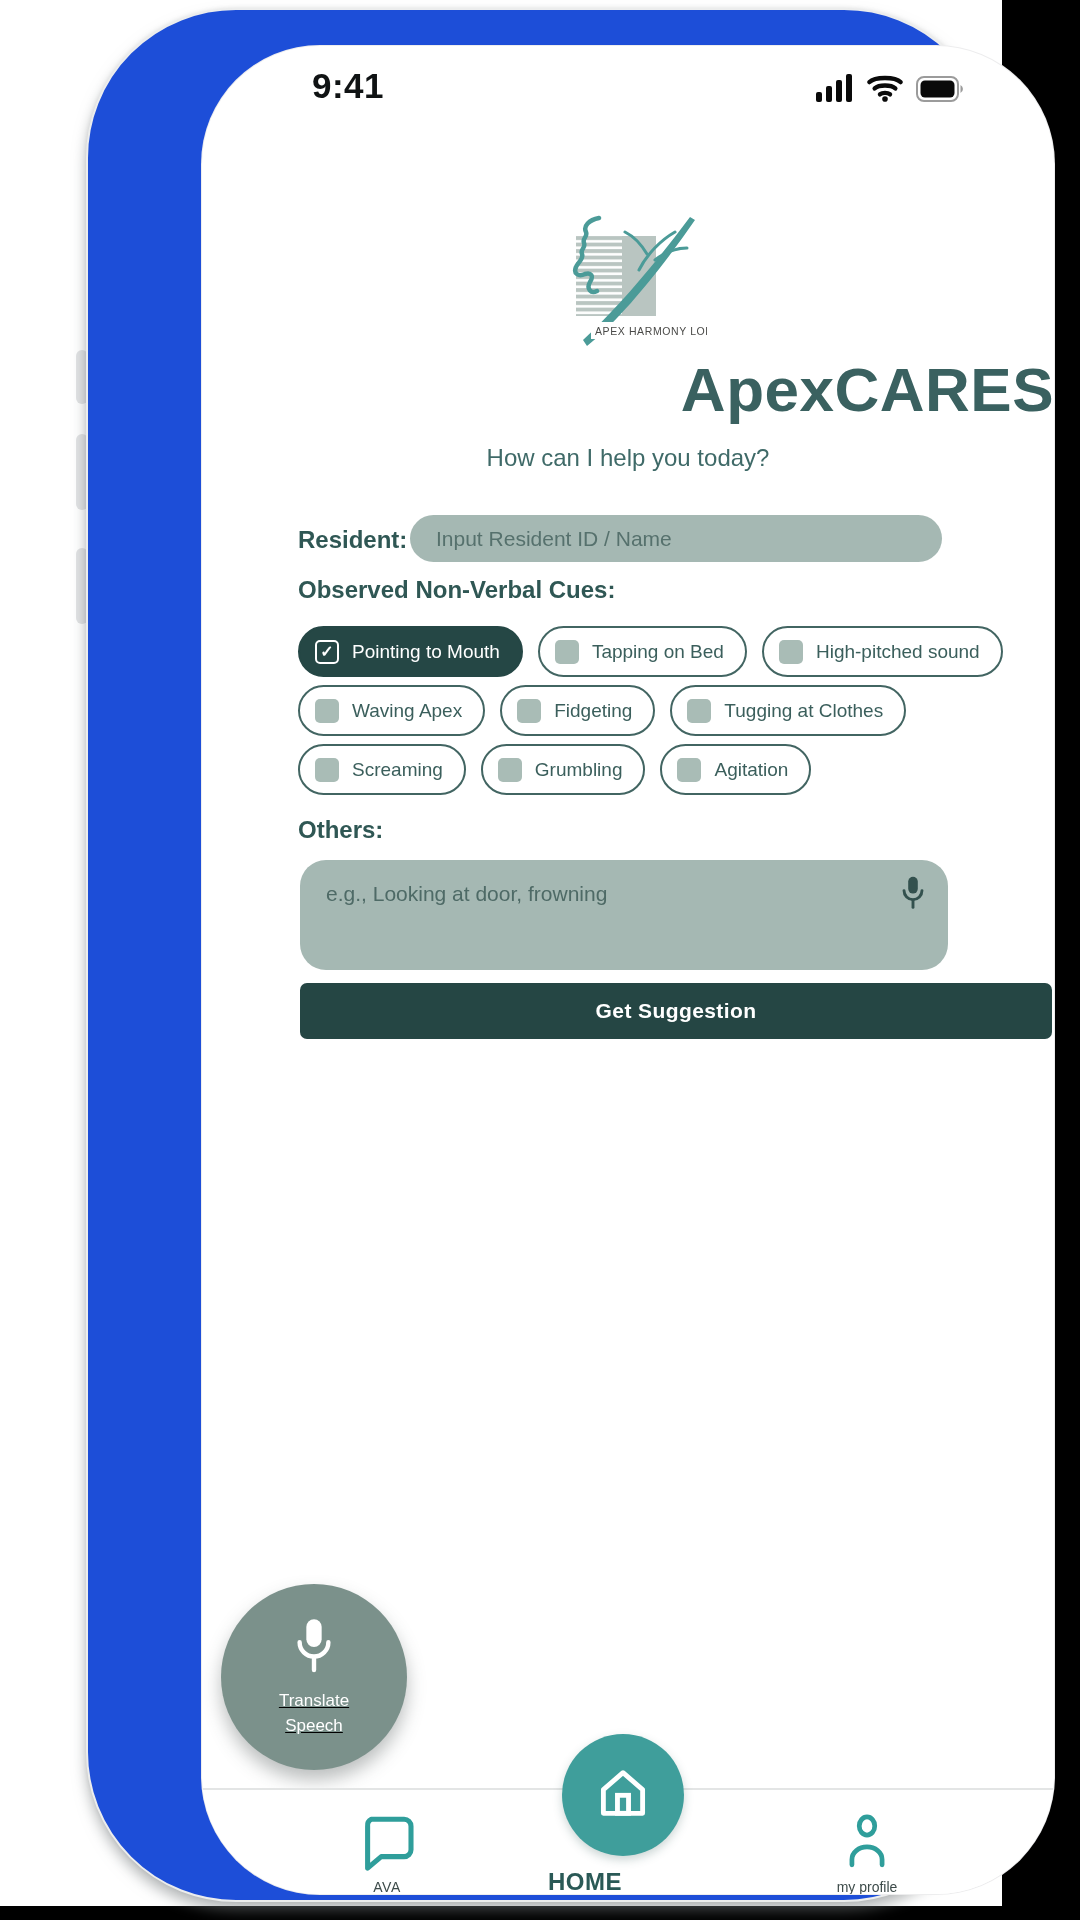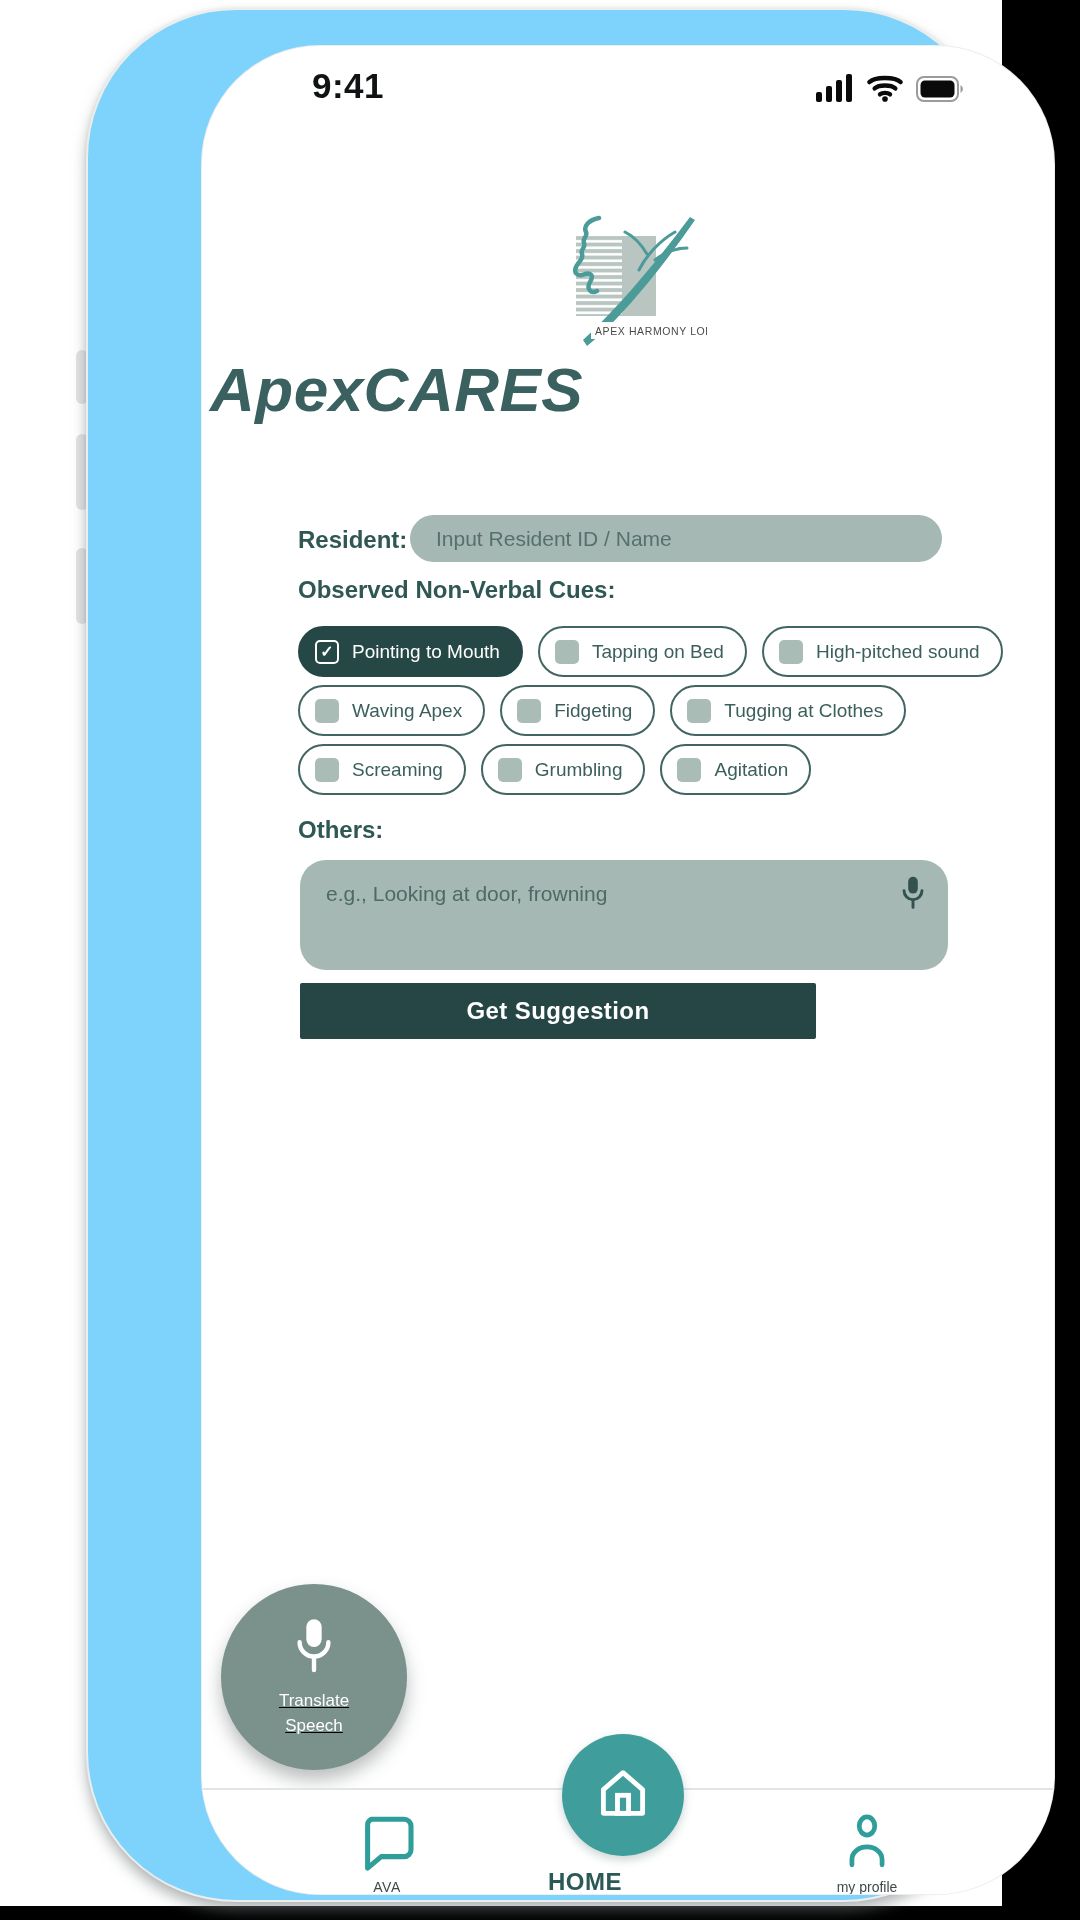--- a/index.html
+++ b/index.html
@@ -9,34 +9,34 @@
   }
   .photo-bg{position:absolute;left:0;top:0;width:1002px;height:1906px;background:#fff;}
   
   .side-btn{position:absolute;background:#e1e2e4;border-radius:6px;}
   .sb-mute{left:76px;top:350px;width:12px;height:54px;}
   .sb-vol1{left:76px;top:434px;width:12px;height:76px;}
   .sb-vol2{left:76px;top:548px;width:12px;height:76px;}
   .sb-power{left:992px;top:588px;width:12px;height:112px;}
   .phone{
     position:absolute;left:86px;top:8px;width:908px;height:1894px;border-radius:150px;
-    background:#7dd3fc;border:2px solid #eceded;box-sizing:border-box;
+    background:#1d4ed8;border:2px solid #eceded;box-sizing:border-box;
     box-shadow:0 8px 14px rgba(120,126,128,.55), 0 0 4px rgba(0,0,0,.08);
   }
   .screen{
     position:absolute;left:114px;top:36px;width:852px;height:1848px;border-radius:118px;
     background:#ffffff;overflow:hidden;box-shadow:0 0 0 1px #ededee;
   }
   
   .time{position:absolute;left:110px;top:20px;font-size:35px;font-weight:700;color:#101314;letter-spacing:.5px;}
   .status-icons{position:absolute;right:90px;top:26px;display:flex;align-items:flex-end;gap:13px;height:34px;}
   
   .logo{position:absolute;left:341px;top:166px;width:164px;height:140px;}
-  .app-title{position:absolute;left:8px;width:852px;top:308px;text-align:left;
-    font-size:62px;color:#3a6160;letter-spacing:.5px;line-height:72px;font-style:italic;}
+  .app-title{position:absolute;left:0;width:852px;top:308px;text-align:right;
+    font-size:62px;color:#3a6160;letter-spacing:.5px;line-height:72px;}
   .app-title .t1{font-weight:600;}
   .app-title .t2{font-weight:800;}
   .tagline{position:absolute;left:0;width:852px;top:398px;text-align:center;
     font-size:24px;font-weight:500;color:#3f6a68;}
   
   .field-label{position:absolute;font-size:24px;font-weight:700;color:#2f5754;}
   .lbl-resident{left:96px;top:480px;}
   .resident-input{
     position:absolute;left:208px;top:469px;width:532px;height:47px;border-radius:24px;
     background:#a5b8b3;border:none;outline:none;box-sizing:border-box;padding:0 26px;
@@ -59,23 +59,23 @@
   .lbl-others{left:96px;top:770px;}
   .others-wrap{position:absolute;left:98px;top:814px;width:648px;height:110px;}
   .others-input{
     width:100%;height:100%;box-sizing:border-box;border:none;outline:none;resize:none;
     border-radius:26px;background:#a5b8b3;padding:22px 64px 0 26px;
     font-family:"Liberation Sans", sans-serif;font-size:21px;color:#2f4f4c;
   }
   .others-input::placeholder{color:#4e6a66;opacity:1;}
   .others-mic{position:absolute;right:20px;top:15px;width:30px;height:36px;}
   .submit-btn{
-    position:absolute;left:98px;top:937px;width:516px;height:56px;border:none;border-radius:2px;
+    position:absolute;left:98px;top:937px;width:752px;height:56px;border:none;border-radius:7px;
     background:#254644;color:#fff;font-family:"Liberation Sans", sans-serif;
-    font-size:24px;font-weight:700;letter-spacing:.4px;cursor:pointer;
+    font-size:21px;font-weight:700;letter-spacing:.4px;cursor:pointer;
   }
   
   .translate-fab{
     position:absolute;left:19px;top:1538px;width:186px;height:186px;border-radius:50%;
     background:#7b918b;box-shadow:0 10px 18px rgba(60,70,68,.35);
     display:flex;flex-direction:column;align-items:center;padding-top:32px;box-sizing:border-box;
     cursor:pointer;
     text-decoration:underline;
   }
   .translate-fab .fab-text{color:#fff;font-size:17px;font-weight:500;line-height:25px;text-align:center;margin-top:8px;}
@@ -155,20 +155,21 @@
 
         <path d="M96 58 C104 42 118 28 132 20" stroke="#4b9b98" stroke-width="3" fill="none" stroke-linecap="round"></path>
         <path d="M104 42 C98 32 90 24 82 20" stroke="#4b9b98" stroke-width="3" fill="none" stroke-linecap="round"></path>
         <path d="M112 48 C122 40 134 36 144 36" stroke="#4b9b98" stroke-width="3" fill="none" stroke-linecap="round"></path>
 
         <rect x="48" y="110" width="116" height="17" fill="#ffffff"></rect>
         <text id="logo-caption-text" x="52" y="123" font-family="Liberation Sans, sans-serif" font-size="10.5" letter-spacing="0.6" fill="#4a4a48">APEX HARMONY LODGE</text>
       </svg>
     </div>
     <div class="app-title"><span class="t1">Apex</span><span class="t2">CARES</span></div>
+    <div class="tagline">How can I help you today?</div>
 
     <div class="field-label lbl-resident">Resident:</div>
     <input class="resident-input" type="text" placeholder="Input Resident ID / Name" style="">
 
     <div class="field-label lbl-cues">Observed Non-Verbal Cues:</div>
     <div class="chips">
       <div class="chip-row">
         <div class="chip selected">
           <span class="chip-box">
               <span class="tick">✓</span>

